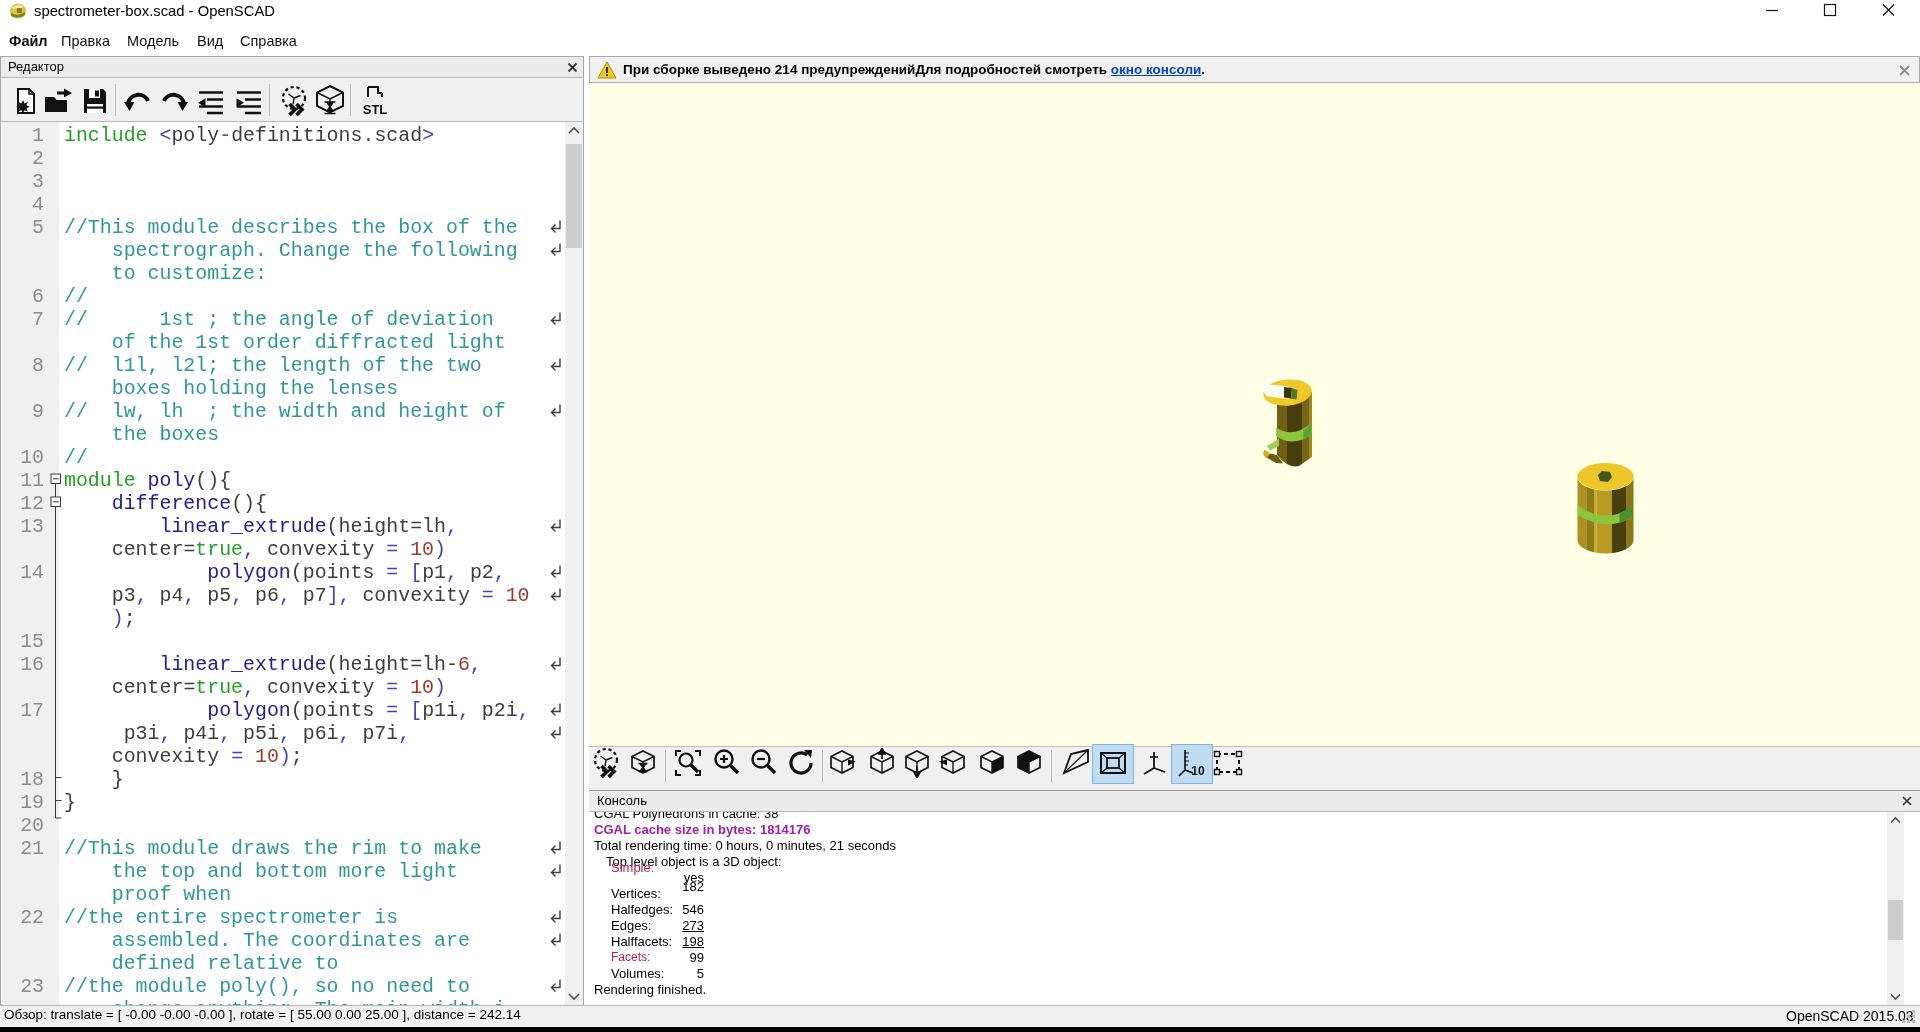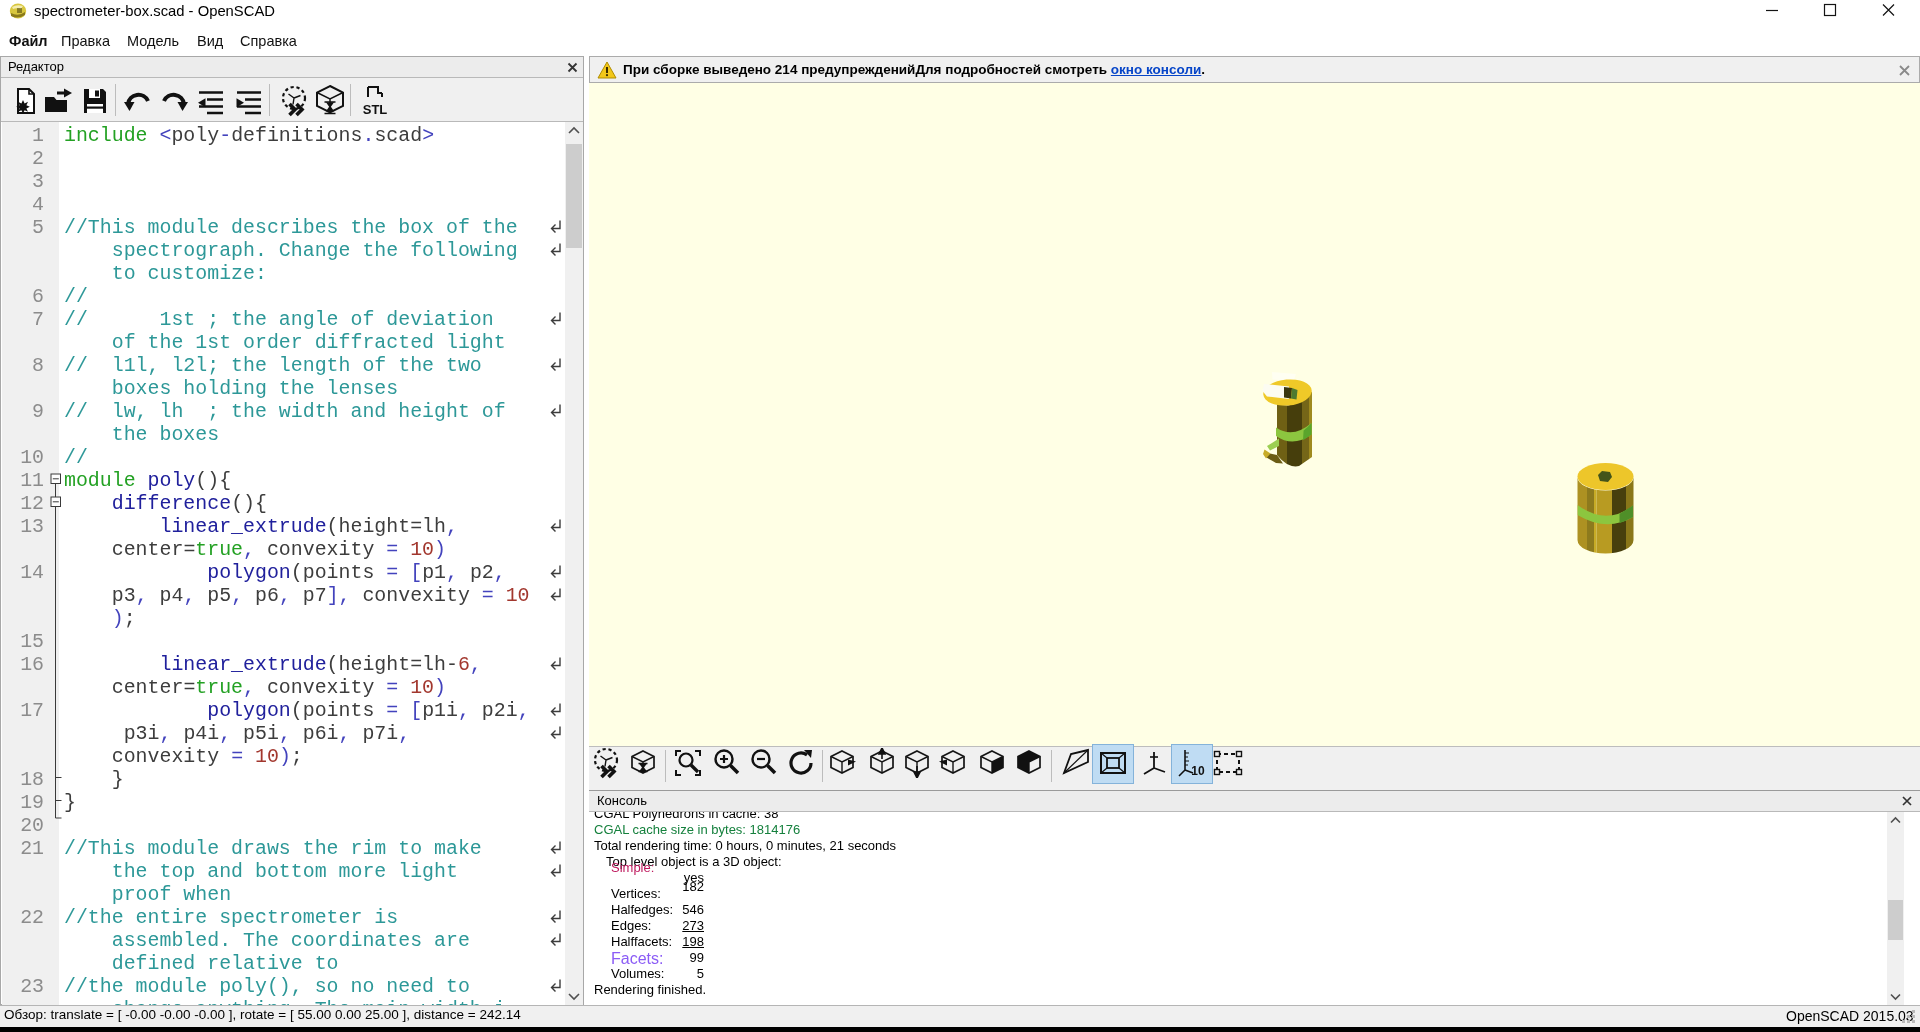--- a/index.html
+++ b/index.html
@@ -411,34 +411,34 @@
   <rect x="23.5" y="21.5" width="5" height="5" fill="#f0f0f0" stroke="#111" stroke-width="1.4"></rect>
   </svg>
 
 <div class="abs" style="left:589px;top:790px;width:1331px;height:22px;background:#ececec;border-top:1px solid #9a9a9a;border-bottom:1px solid #b9b9b9;box-sizing:border-box;"></div>
 <div class="abs" style="left:597px;top:793px;font-size:13px;color:#000;">Консоль</div>
 <svg class="abs" style="left:1901px;top:795px;" width="12" height="12" viewBox="0 0 12 12">
  <path d="M2 2 l8 8 M10 2 l-8 8" stroke="#333" stroke-width="1.7"></path>
 </svg>
 <div class="abs" style="left:589px;top:812px;width:1331px;height:193px;background:#fff;overflow:hidden;">
 <div class="abs" style="left:5px;top:-6px;font-size:13px;color:#000;white-space:pre;">CGAL Polyhedrons in cache: 38</div>
-<div class="abs" style="left:5px;top:10px;font-size:13px;color:#15803d;white-space:pre;">CGAL cache size in bytes: 1814176</div>
+<div class="abs" style="left:5px;top:10px;font-size:13px;color:#a21caf;white-space:pre;font-weight:bold;">CGAL cache size in bytes: 1814176</div>
 <div class="abs" style="left:5px;top:26px;font-size:13px;color:#000;white-space:pre;">Total rendering time: 0 hours, 0 minutes, 21 seconds</div>
 <div class="abs" style="left:17px;top:42px;font-size:13px;color:#000;white-space:pre;">Top level object is a 3D object:</div>
 <div class="abs" style="left:22px;top:40px;font-size:13px;color:#be185d;white-space:pre;margin-top:8px;">Simple:</div>
 <div class="abs" style="left:60px;top:58px;width:55px;text-align:right;font-size:13px;color:#000;">yes</div>
 <div class="abs" style="left:22px;top:74px;font-size:13px;color:#000;white-space:pre;">Vertices:</div>
 <div class="abs" style="left:60px;top:67px;width:55px;text-align:right;font-size:13px;color:#000;">182</div>
 <div class="abs" style="left:22px;top:106px;font-size:13px;color:#000;white-space:pre;">Edges:</div>
 <div class="abs" style="left:60px;top:106px;width:55px;text-align:right;font-size:13px;color:#000;text-decoration:underline;">273</div>
 <div class="abs" style="left:22px;top:90px;font-size:13px;color:#000;white-space:pre;">Halfedges:</div>
 <div class="abs" style="left:60px;top:90px;width:55px;text-align:right;font-size:13px;color:#000;">546</div>
 <div class="abs" style="left:22px;top:122px;font-size:13px;color:#000;white-space:pre;">Halffacets:</div>
 <div class="abs" style="left:60px;top:122px;width:55px;text-align:right;font-size:13px;color:#000;text-decoration:underline;">198</div>
-<div class="abs" style="left:22px;top:138px;font-size:16px;color:#8b5cf6;white-space:pre;">Facets:</div>
+<div class="abs" style="left:22px;top:138px;font-size:12px;color:#be185d;white-space:pre;">Facets:</div>
 <div class="abs" style="left:60px;top:138px;width:55px;text-align:right;font-size:13px;color:#000;">99</div>
 <div class="abs" style="left:22px;top:154px;font-size:13px;color:#000;white-space:pre;">Volumes:</div>
 <div class="abs" style="left:60px;top:154px;width:55px;text-align:right;font-size:13px;color:#000;">5</div>
 <div class="abs" style="left:5px;top:170px;font-size:13px;color:#000;white-space:pre;">Rendering finished.</div>
 </div>
 
 <div class="abs" style="left:1887px;top:812px;width:17px;height:193px;background:#f0f0f0;"></div>
 <div class="abs" style="left:1888px;top:900px;width:15px;height:40px;background:#cdcdcd;"></div>
 <svg class="abs" style="left:1887px;top:814px;" width="17" height="13" viewBox="0 0 17 13">
  <path d="M4 8.5 L8.5 4 L13 8.5" fill="none" stroke="#505050" stroke-width="1.6"></path>

